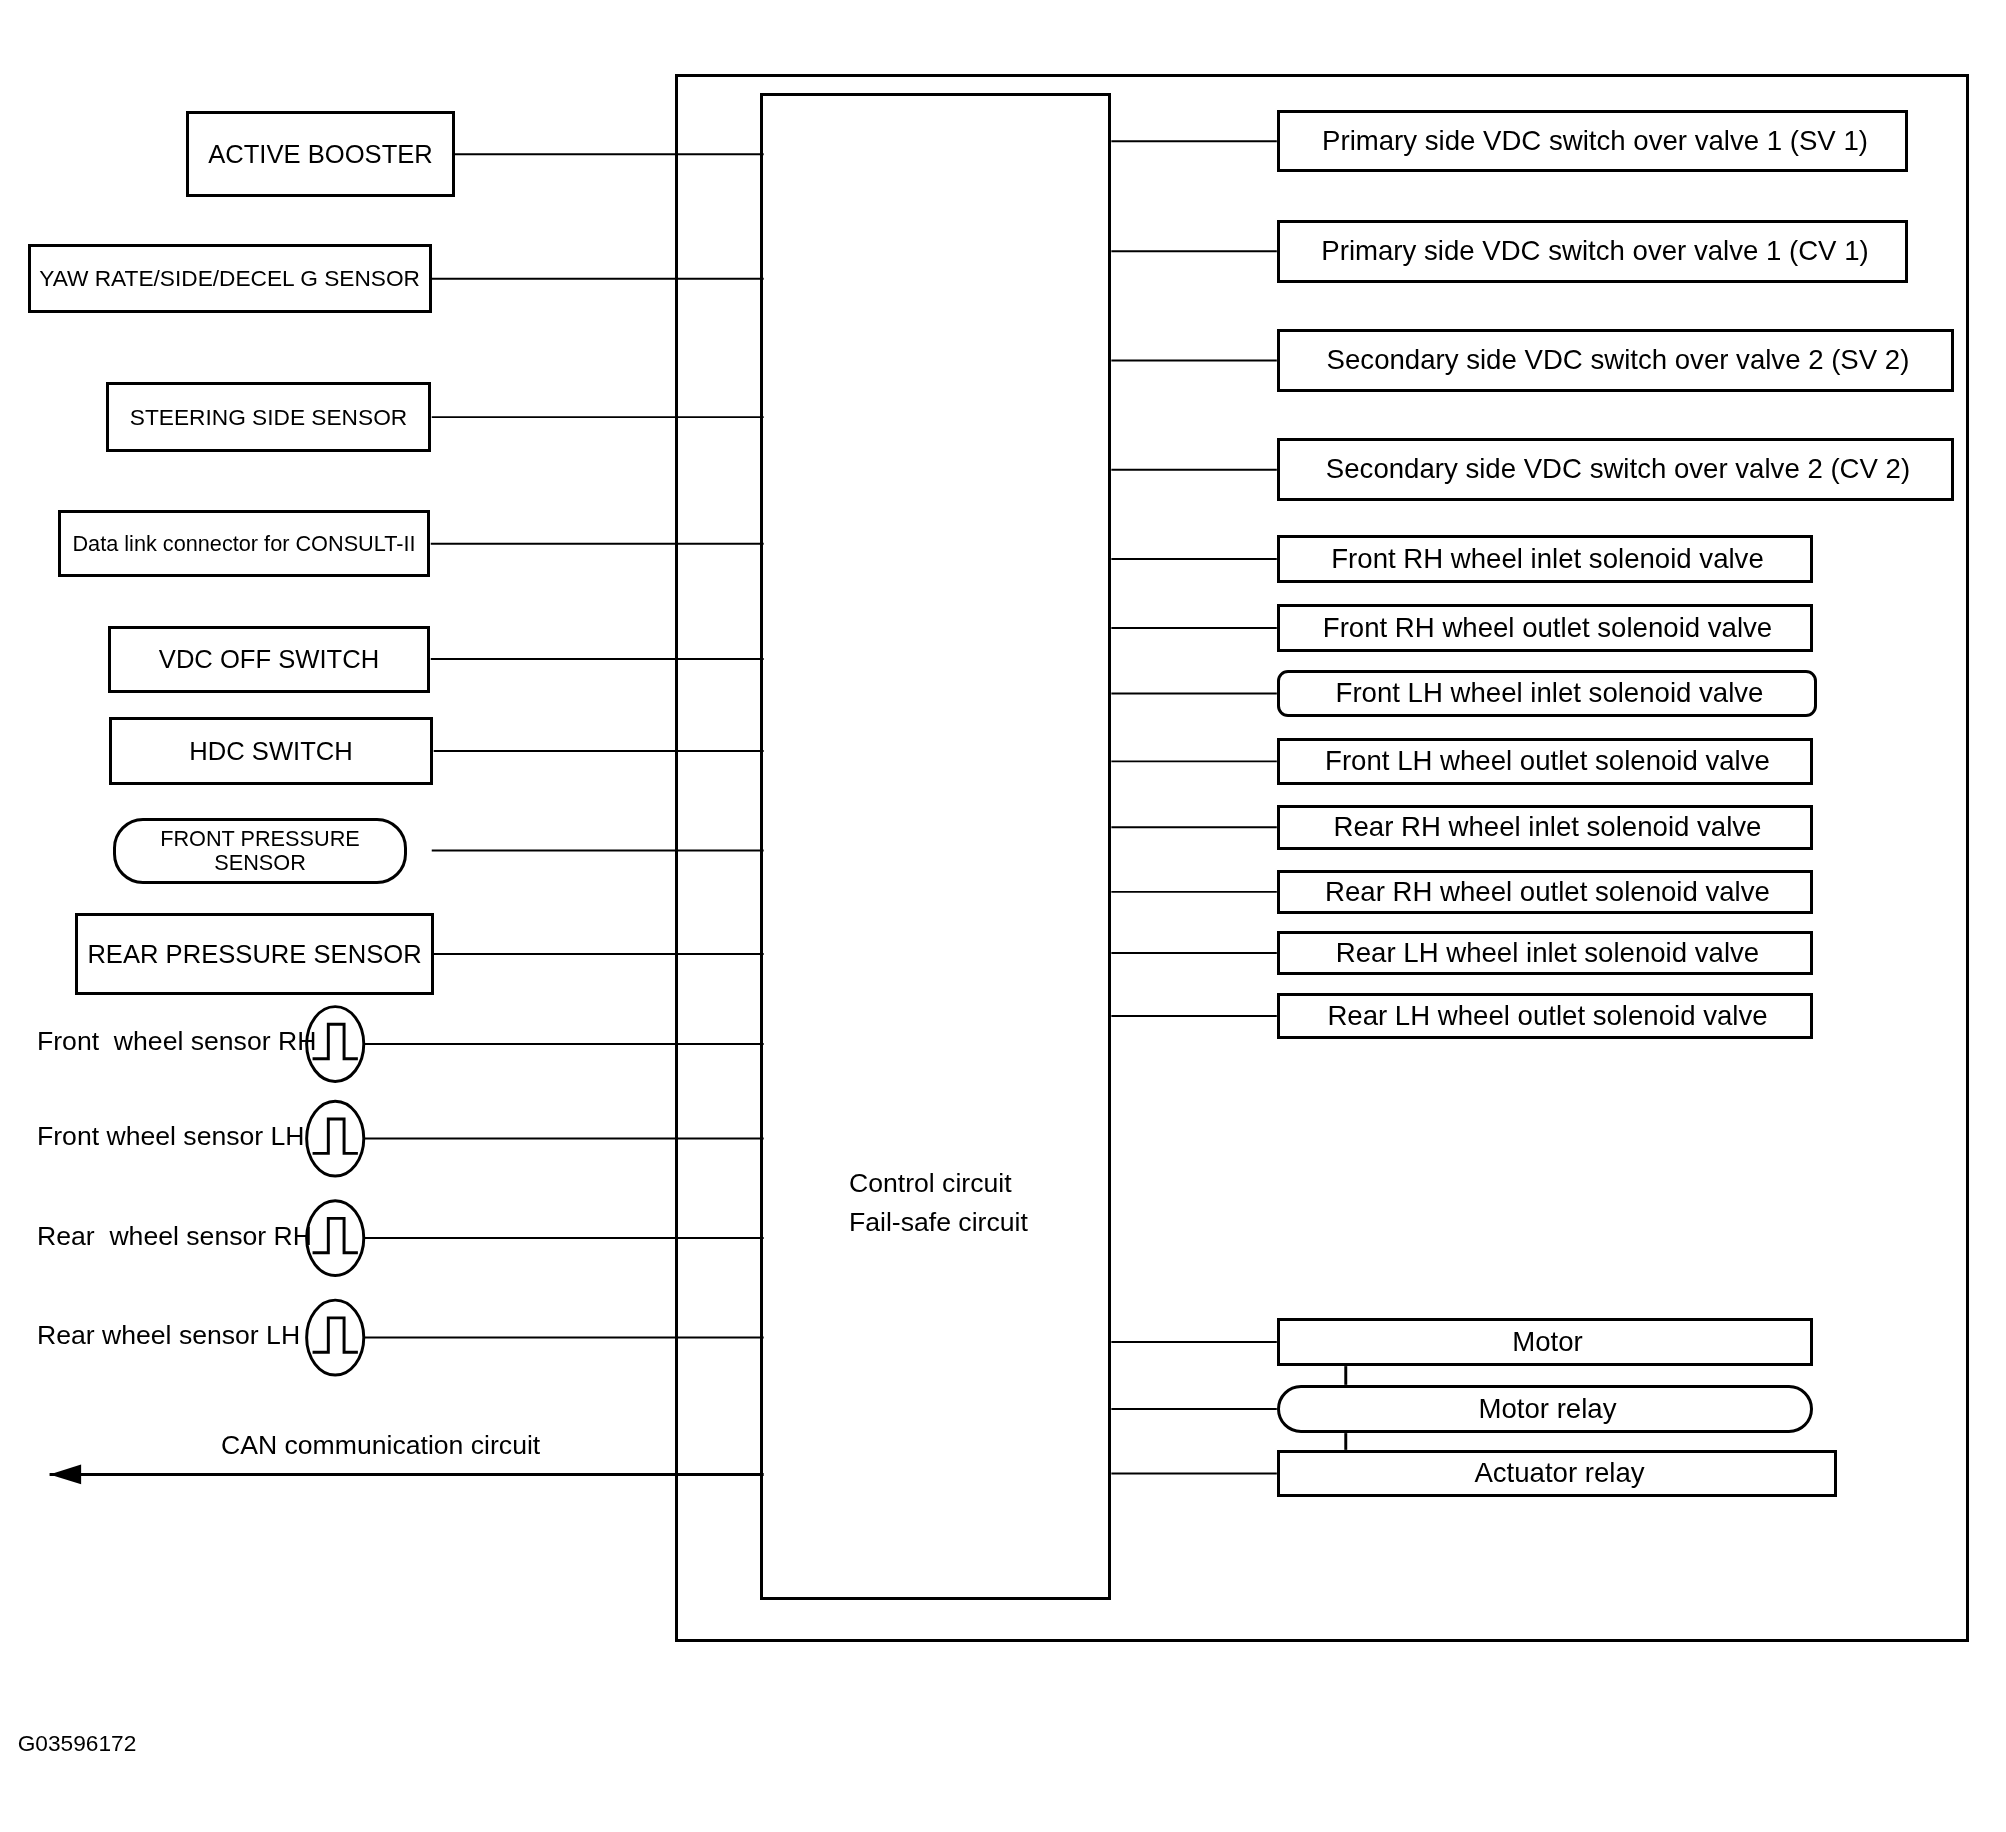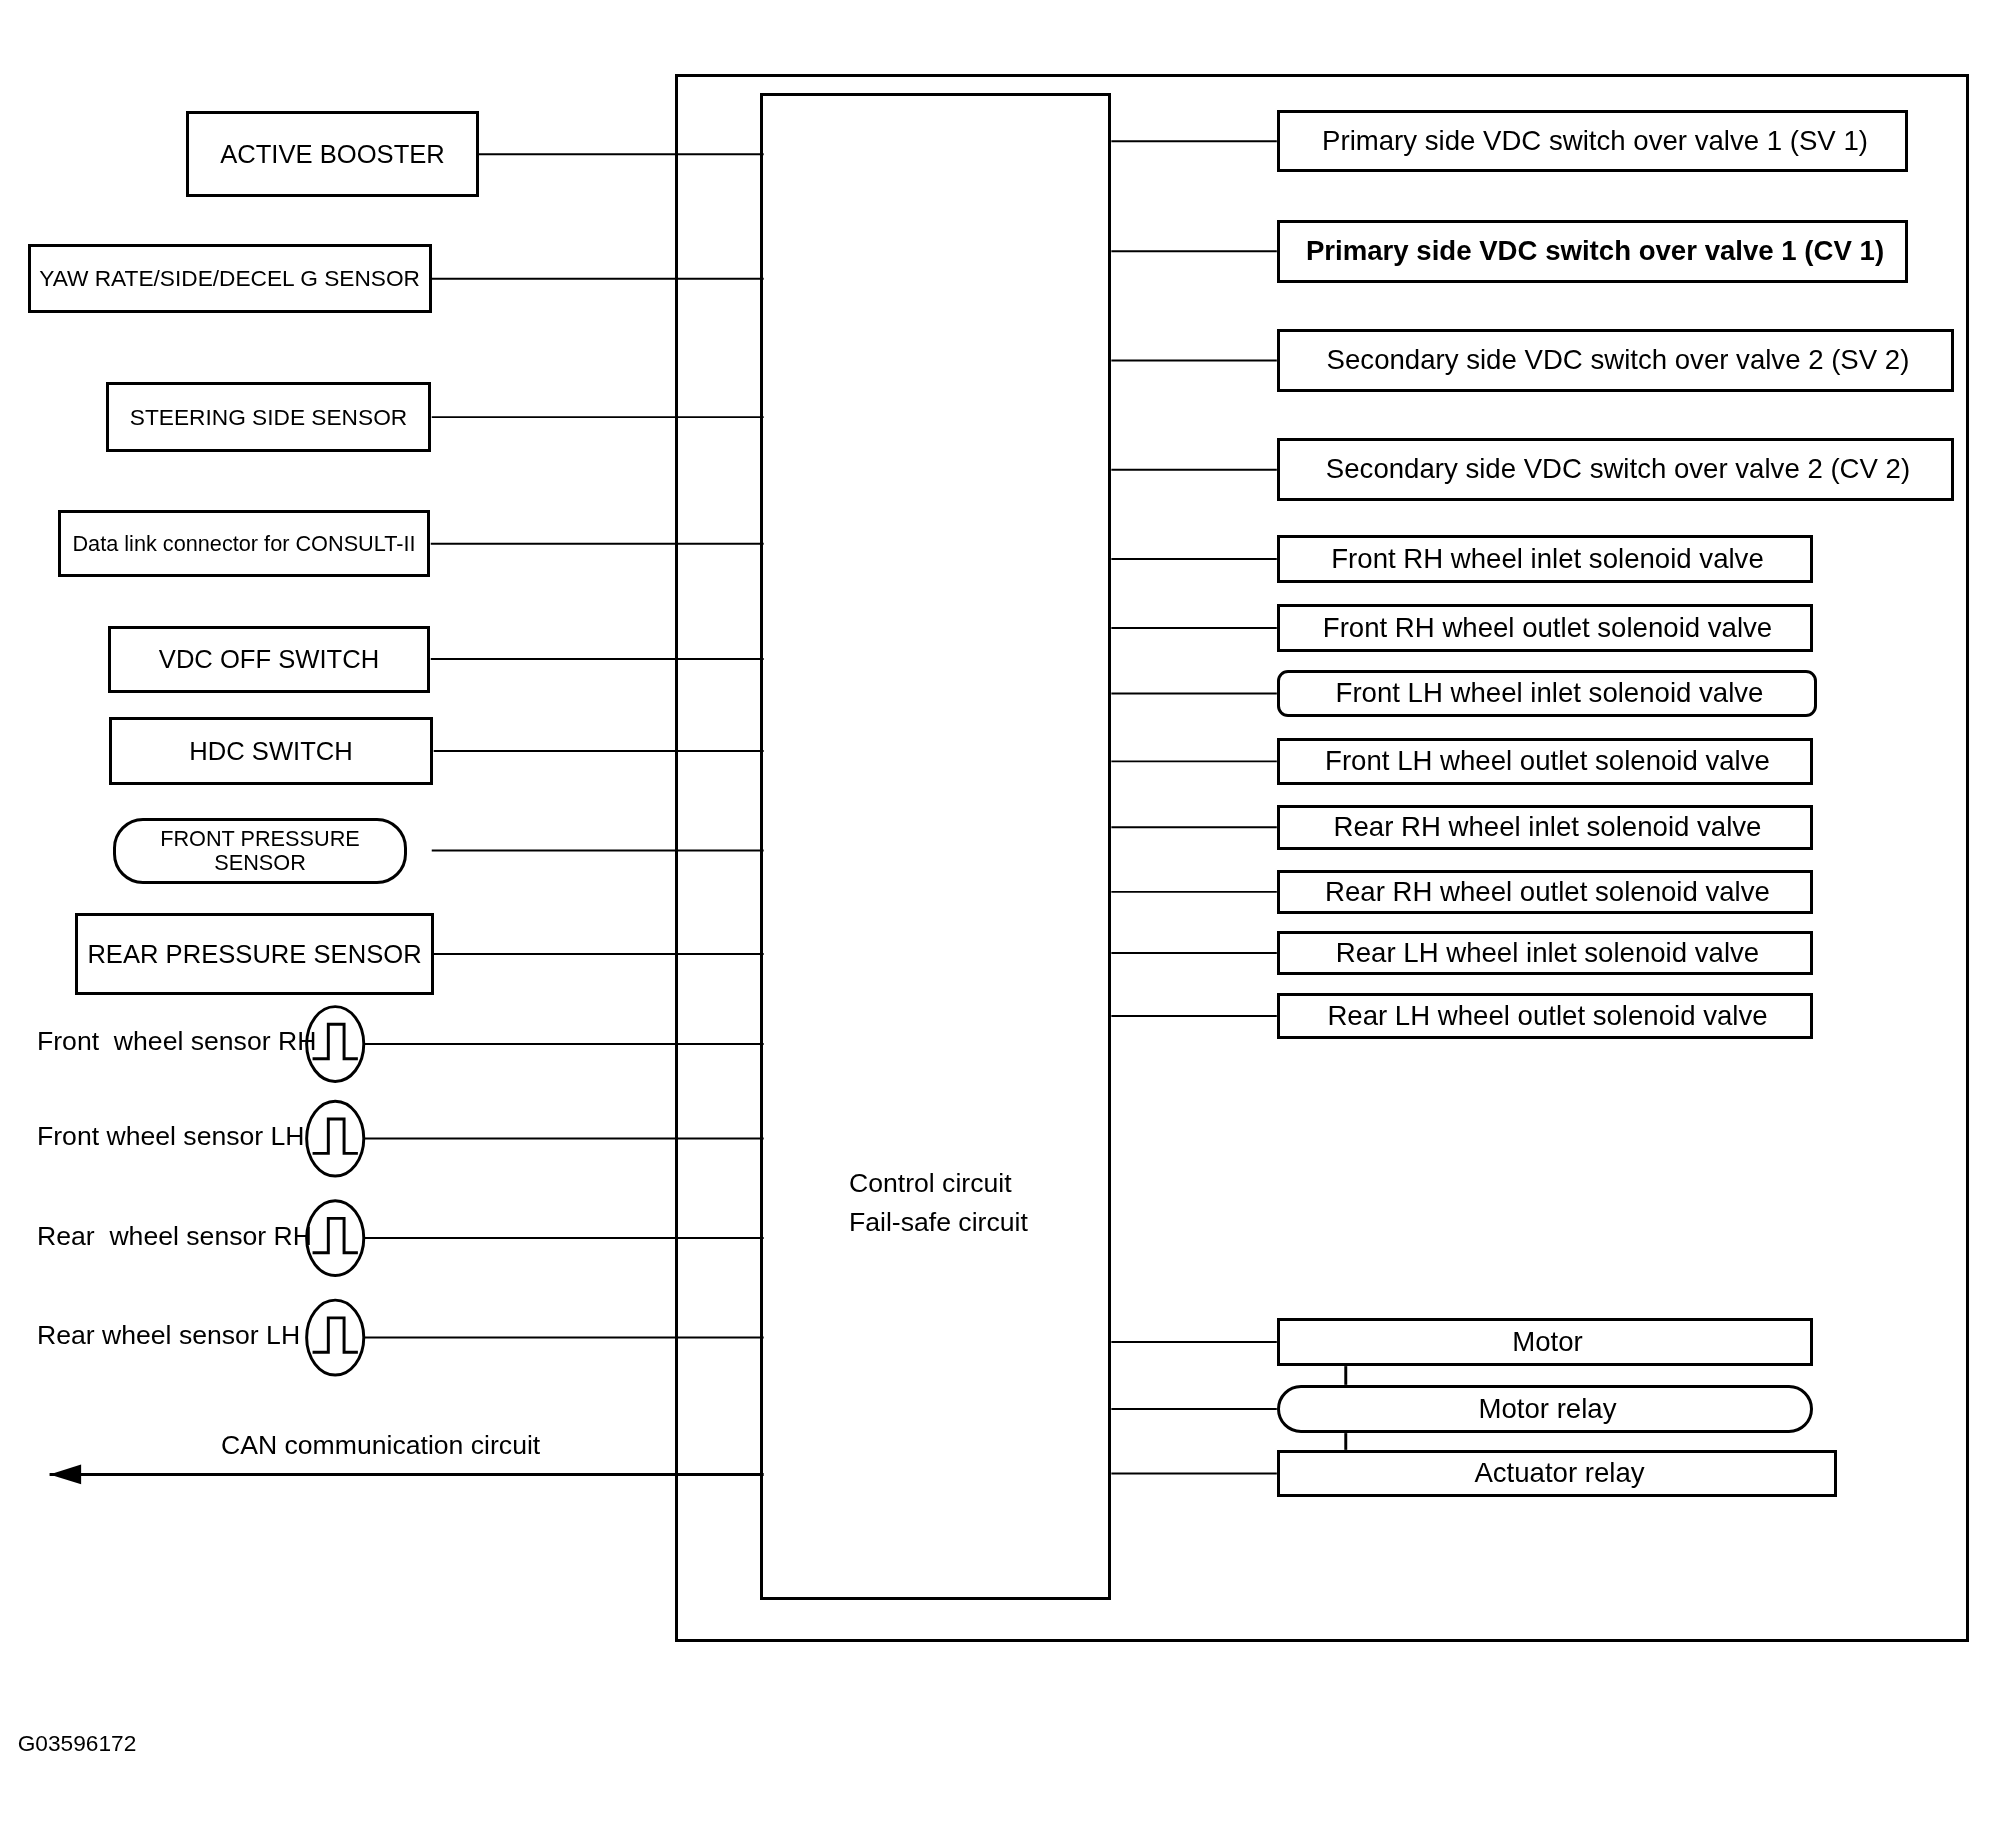--- a/index.html
+++ b/index.html
@@ -81,21 +81,21 @@
 
   <div class="frame outer-frame" style="left:675px; top:74px; width:1294px; height:1568px;"></div>
 
   <div class="frame inner-frame" style="left:760px; top:93px; width:351px; height:1507px;"></div>
 
 
   <div class="control-text" style="left:849px; top:1164px;">Control circuit
 Fail-safe circuit</div>
 
   <div id="left-nodes">
-      <div class="node centered" style="left: 186px; top: 111px; width: 293px; height: 86px; font-size: 25.6px;">
+      <div class="node centered" style="left: 186px; top: 111px; width: 269px; height: 86px; font-size: 25.6px;">
         <span>ACTIVE BOOSTER</span>
       </div>
       <div class="node centered" style="left: 27.6px; top: 244px; width: 404px; height: 69px; font-size: 22.7px;">
         <span>YAW RATE/SIDE/DECEL G SENSOR</span>
       </div>
       <div class="node centered" style="left: 106px; top: 382px; width: 325px; height: 70px; font-size: 22.7px;">
         <span>STEERING SIDE SENSOR</span>
       </div>
       <div class="node centered" style="left: 58px; top: 510px; width: 372px; height: 67px; font-size: 21.7px;">
         <span>Data link connector for CONSULT-II</span>
@@ -116,21 +116,21 @@
   <div id="sensor-nodes">
       <div class="floating-label" style="left: 37px; top: 1026px; font-size: 26.6px;">Front  wheel sensor RH</div>
       <div class="floating-label" style="left: 37px; top: 1121px; font-size: 26.6px;">Front wheel sensor LH</div>
       <div class="floating-label" style="left: 37px; top: 1221px; font-size: 26.6px;">Rear  wheel sensor RH</div>
       <div class="floating-label" style="left: 37px; top: 1320px; font-size: 26.6px;">Rear wheel sensor LH</div>
     </div>
   <div id="right-nodes">
       <div class="node leftpad" style="left: 1277px; top: 110px; width: 631px; height: 62px; font-size: 27.6px;">
         <span>Primary side VDC switch over valve 1 (SV 1)</span>
       </div>
-      <div class="node leftpad" style="left: 1277px; top: 220px; width: 631px; height: 63px; font-size: 27.6px; font-weight: bold;">
+      <div class="node leftpad" style="left: 1277px; top: 220px; width: 631px; height: 63px; font-size: 27.6px;">
         <span>Primary side VDC switch over valve 1 (CV 1)</span>
       </div>
       <div class="node leftpad" style="left: 1277px; top: 329px; width: 677px; height: 63px; font-size: 27.6px;">
         <span>Secondary side VDC switch over valve 2 (SV 2)</span>
       </div>
       <div class="node leftpad" style="left: 1277px; top: 438px; width: 677px; height: 63px; font-size: 27.6px;">
         <span>Secondary side VDC switch over valve 2 (CV 2)</span>
       </div>
       <div class="node leftpad" style="left: 1277px; top: 535px; width: 536px; height: 48px; font-size: 27.6px;">
         <span>Front RH wheel inlet solenoid valve</span>

